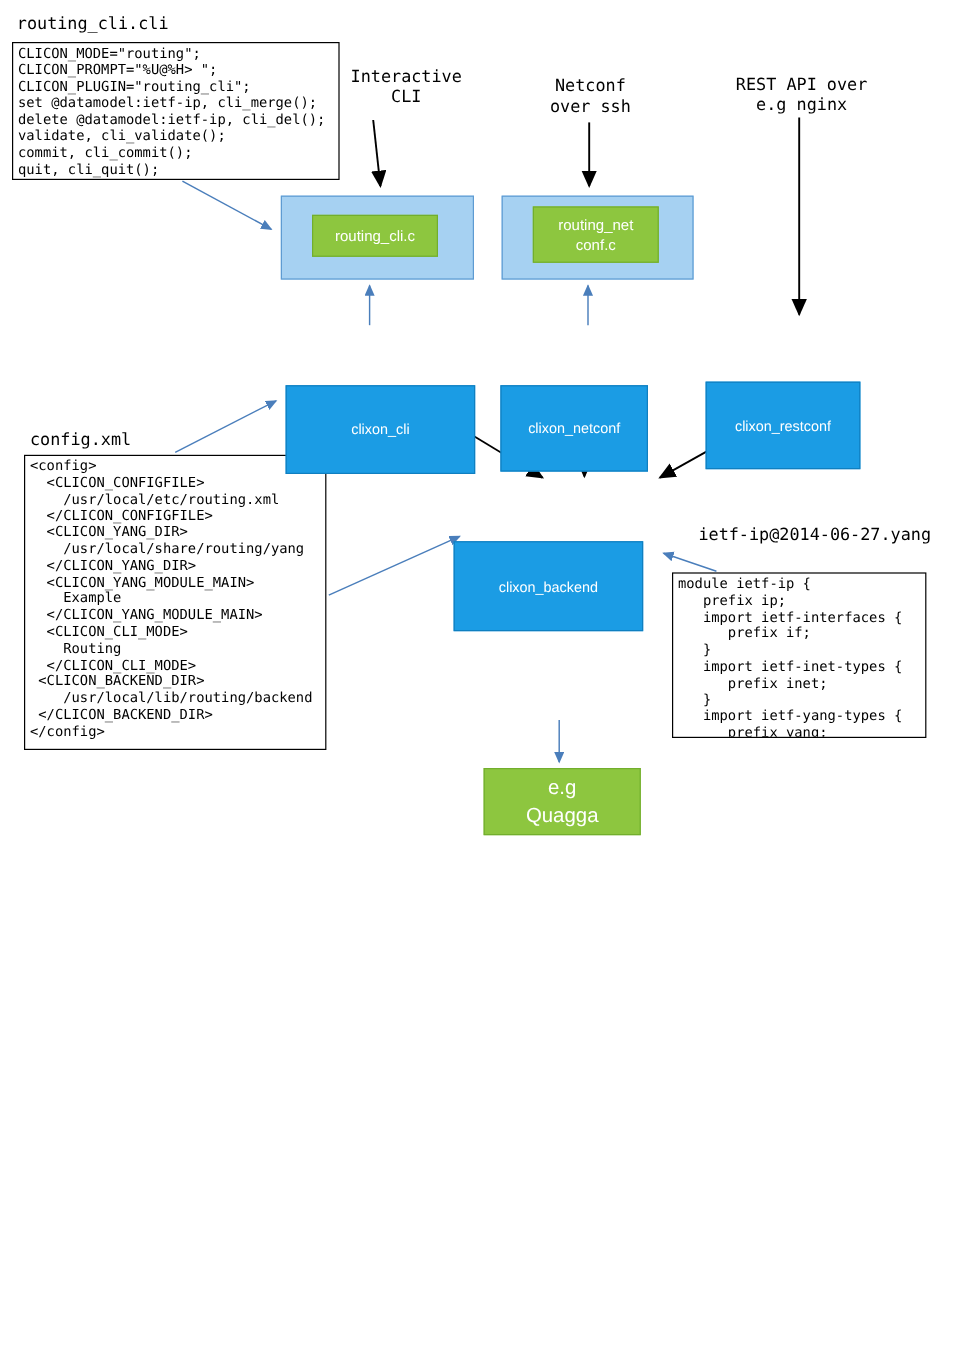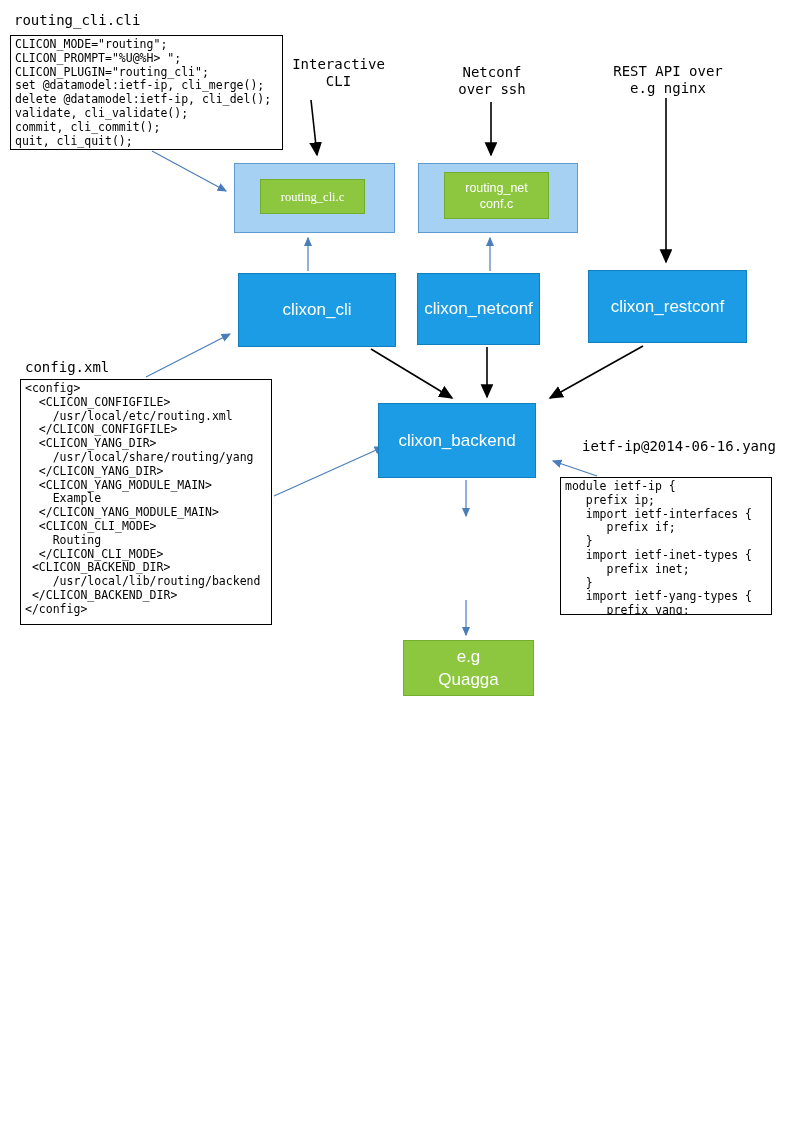--- a/index.html
+++ b/index.html
@@ -36,21 +36,22 @@
     font-family:"DejaVu Sans Mono", monospace; font-size:11.5px;
     line-height:13.8px; white-space:pre; color:#000;
     padding:2px 4px; overflow:hidden;
   }
   .node {
     position:absolute; display:flex; align-items:center; justify-content:center;
     color:#fff; text-align:center; white-space:pre-line;
   }
   .node-blue {
     background:var(--node-blue); border:1px solid var(--node-blue-border);
-    font-size:17px;
+    font-size:12px;
+    margin-top:48px;
   }
   .node-light {
     background:var(--node-light-blue); border:1px solid var(--node-light-border);
   }
   .green-inner {
     position:absolute; display:flex; align-items:center; justify-content:center;
     background:var(--node-green); border:1px solid var(--node-green-border);
     color:#fff; font-size:12.5px; line-height:16px;
     text-align:center; white-space:pre-line;
   }
@@ -86,21 +87,21 @@
     <line class="arrow arrow-blue" x1="490" y1="271" x2="490" y2="238" marker-end="url(#ah-blue)"></line>
     <line class="arrow arrow-blue" x1="146" y1="377" x2="230" y2="334" marker-end="url(#ah-blue)"></line>
     <line class="arrow arrow-blue" x1="274" y1="496" x2="383" y2="447" marker-end="url(#ah-blue)"></line>
     <line class="arrow arrow-blue" x1="597" y1="476" x2="553" y2="461" marker-end="url(#ah-blue)"></line>
     <line class="arrow arrow-blue" x1="466" y1="480" x2="466" y2="516" marker-end="url(#ah-blue)"></line>
     <line class="arrow arrow-blue" x1="466" y1="600" x2="466" y2="635" marker-end="url(#ah-blue)"></line>
   </svg>
 
   <div class="file-label" style="left:14px; top:12px;">routing_cli.cli</div>
   <div class="file-label" style="left:25px; top:359px;">config.xml</div>
-  <div class="file-label" style="left:582px; top:438px;">ietf-ip@2014-06-16.yang</div>
+  <div class="file-label" style="left:582px; top:438px;">ietf-ip@2014-06-27.yang</div>
 
   <div class="top-label" style="left:281px; top:56px; width:115px;">Interactive
 CLI</div>
   <div class="top-label" style="left:438px; top:64px; width:108px;">Netconf
 over ssh</div>
   <div class="top-label" style="left:594px; top:63px; width:148px;">REST API over
 e.g nginx</div>
 
   <div class="code-box" style="left:10px; top:35px; width:273px; height:115px;">CLICON_MODE="routing";
 CLICON_PROMPT="%U@%H&gt; ";
@@ -132,29 +133,29 @@
    import ietf-interfaces {
       prefix if;
    }
    import ietf-inet-types {
       prefix inet;
    }
    import ietf-yang-types {
       prefix yang;
    }</div>
 
-  <div class="node node-light" style="left:234px; top:163px; width:161px; height:70px;font-family:Liberation Serif, serif;">
+  <div class="node node-light" style="left:234px; top:163px; width:161px; height:70px;">
     <div class="green-inner" style="left:25px; top:15px; width:105px; height:35px;">routing_cli.c</div>
   </div>
   <div class="node node-light" style="left:418px; top:163px; width:160px; height:70px;">
     <div class="green-inner" style="left:25px; top:8px; width:105px; height:47px;">routing_net
 conf.c</div>
   </div>
 
   <div class="node node-blue" style="left:238px; top:273px; width:158px; height:74px;">clixon_cli</div>
   <div class="node node-blue" style="left:417px; top:273px; width:123px; height:72px;">clixon_netconf</div>
-  <div class="node node-blue" style="left:588px; top:270px; width:159px; height:73px;">clixon_restconf</div>
+  <div class="node node-blue" style="left:588px; top:270px; width:129px; height:73px;">clixon_restconf</div>
   <div class="node node-blue" style="left:378px; top:403px; width:158px; height:75px;">clixon_backend</div>
 
   <div class="node node-green-big" style="left:403px; top:640px; width:131px; height:56px;">e.g
 Quagga</div>
 
 </div>
 
 </body></html>

